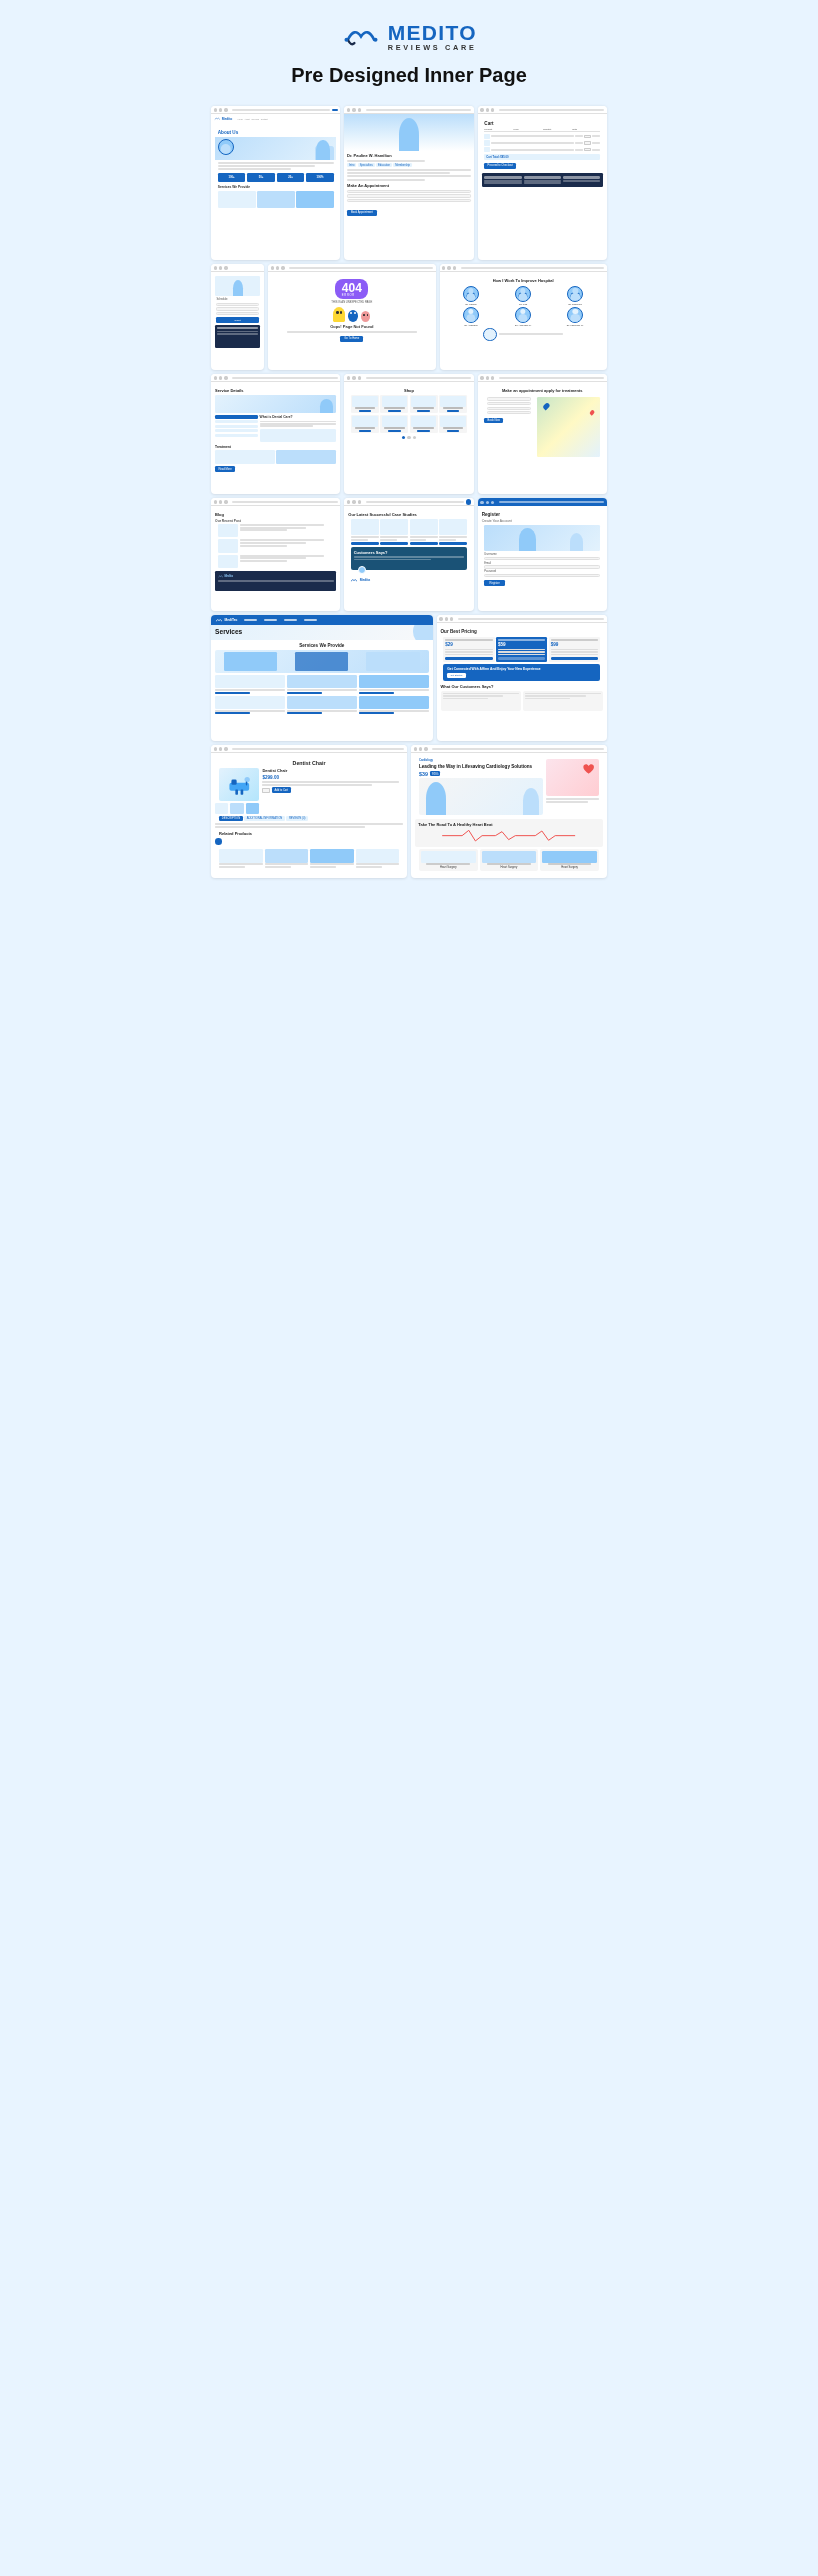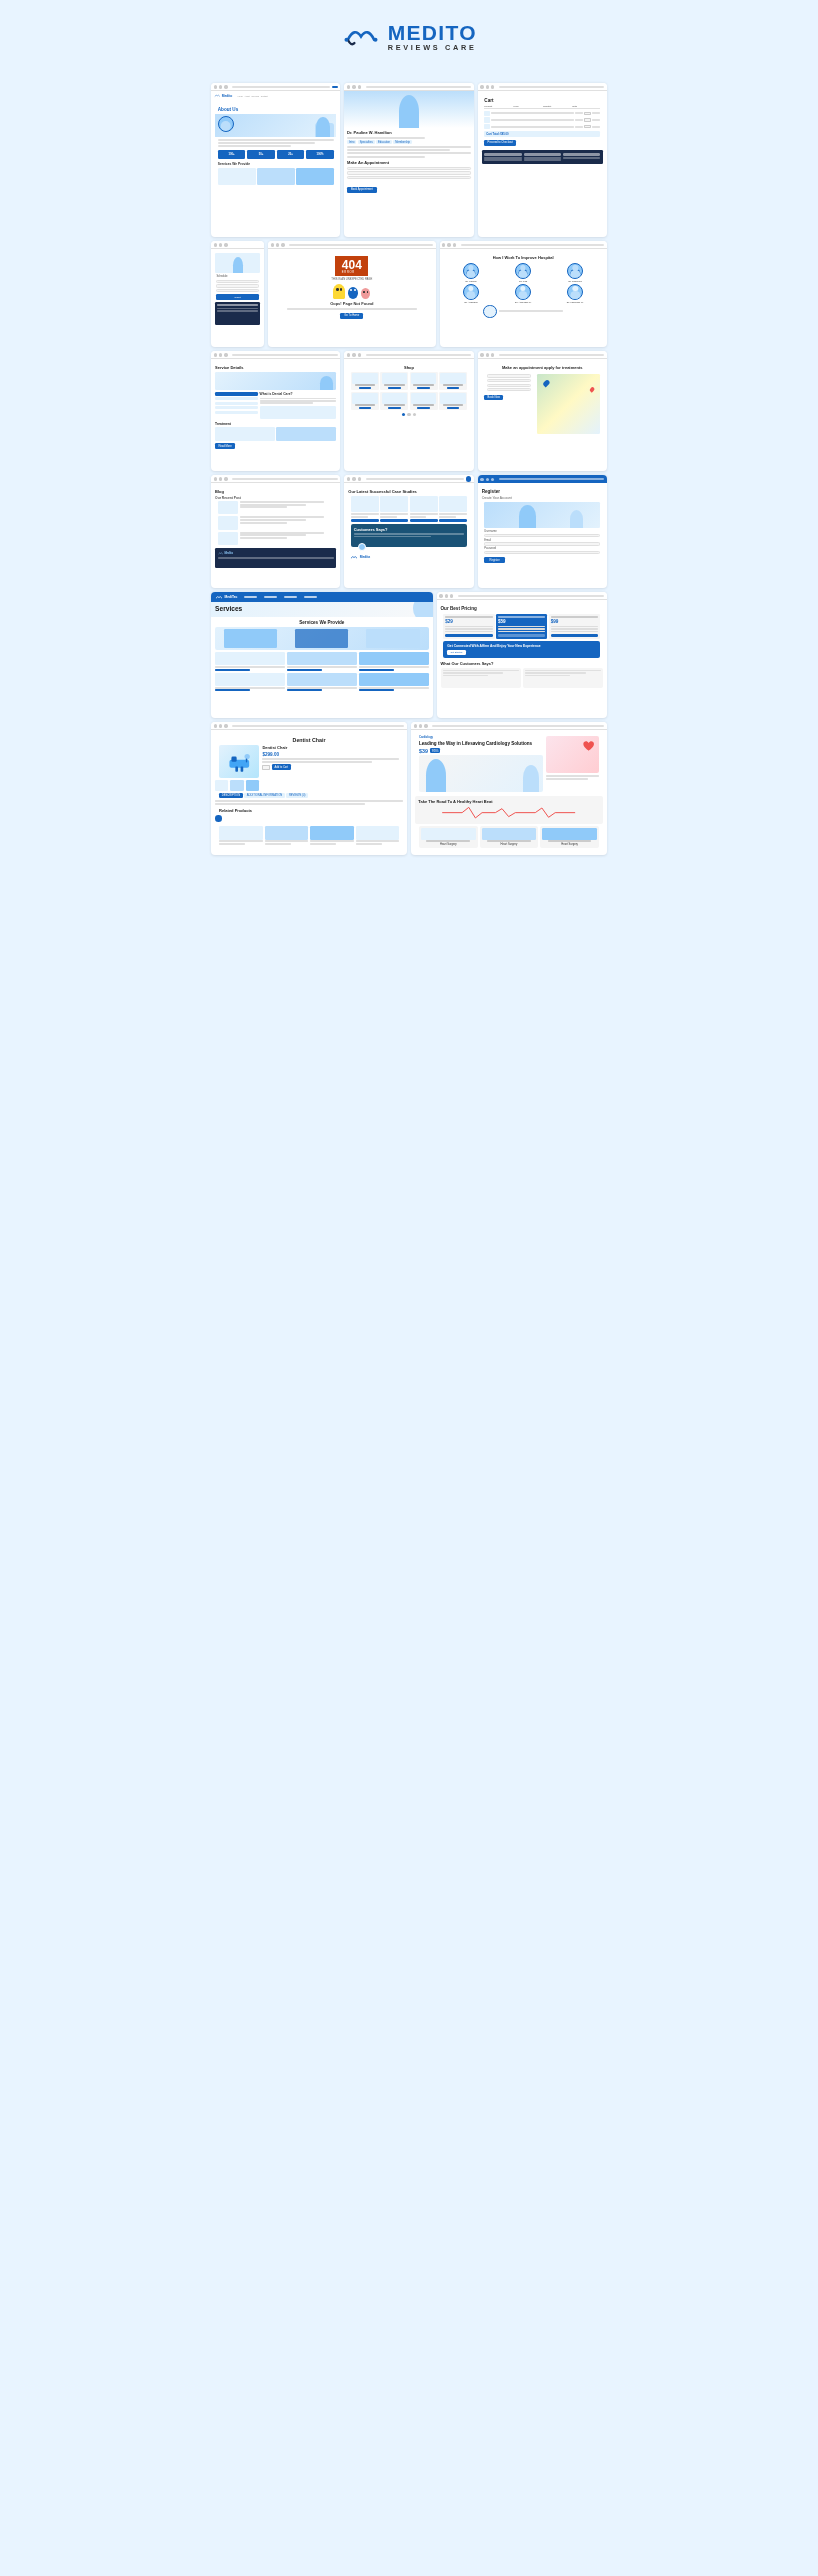--- a/index.html
+++ b/index.html
@@ -743,20 +743,21 @@
       <path d="M10 30 Q20 10 30 25 Q40 10 50 30" stroke="#1565c0" stroke-width="4" fill="none" stroke-linecap="round"></path>
       <path d="M10 30 Q15 40 20 35" stroke="#1a2b4b" stroke-width="3.5" fill="none" stroke-linecap="round"></path>
       <circle cx="8" cy="30" r="3" fill="#1565c0"></circle>
       <circle cx="52" cy="30" r="3" fill="#1565c0"></circle>
     </svg>
     <div class="logo-text-area">
       <div class="logo-name">MEDITO</div>
       <div class="logo-sub">REVIEWS CARE</div>
     </div>
   </div>
+  <div class="main-title">Pre Designed Inner Page</div>
 </div>
 
 <div class="grid-container">
 
   <div class="grid-row">
 
     <div class="card about-card">
       <div class="card-topbar card-topbar-white">
         <span></span>
           <span></span>
@@ -927,21 +928,21 @@
     </div>
 
     <div class="card error-card">
       <div class="card-topbar card-topbar-white">
         <span></span>
           <span></span>
           <span></span>
         <span style="height:2px;width:33px;background:#e0e0e0;border-radius:1.3px;flex:1;display:inline-block;margin-left:2.7px;"></span>
       </div>
       <div class="error-content">
-        <div style="background:#c2410c;padding:2.7px 6.6px;border-radius:0;margin-bottom:2px;">
+        <div style="background:#8b5cf6;padding:2.7px 6.6px;border-radius:8px;margin-bottom:2px;">
           <div style="font-size:12px;font-weight:900;color:#fff;line-height:1;">404</div>
           <div style="font-size:2.7px;color:#fff;letter-spacing:0.7px;">ERROR</div>
         </div>
         <div style="font-size:2.7px;color:#555;text-align:center;margin-bottom:2.7px;">THIS IS AN UNEXPECTED PAGE</div>
 
         <div style="display:flex;gap:2.7px;align-items:flex-end;margin-bottom:2.7px;">
           <div style="width:12px;height:14.6px;background:#fdd835;border-radius:50% 50% 10% 10%;position:relative;overflow:hidden;">
             <div style="position:absolute;top:4px;left:2.7px;width:2.7px;height:2.7px;border-radius:50%;background:#333;"></div>
             <div style="position:absolute;top:4px;right:2.7px;width:2.7px;height:2.7px;border-radius:50%;background:#333;"></div>
           </div>

